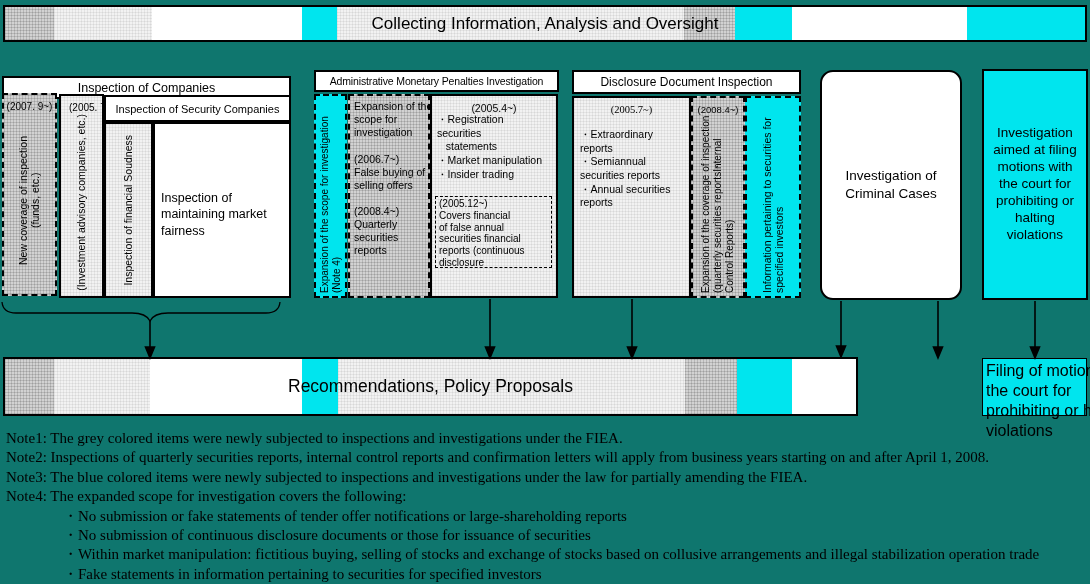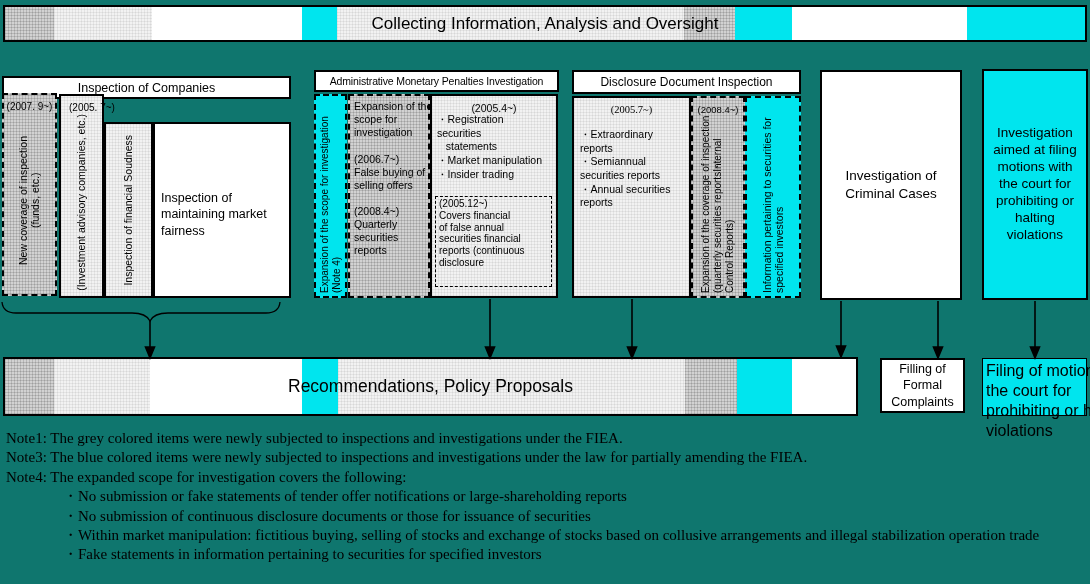--- a/index.html
+++ b/index.html
@@ -61,20 +61,21 @@
     </div>
   </div>
 
   <div class="box checker-light" style="left:59px; top:94px; width:45px; height:204px;">
     <div class="datelbl" style="left:8px; right:auto;">(2005. 7~)</div>
     <div class="flexc" style="position:absolute; left:0; right:0; top:14px; bottom:2px;">
       <div class="vtext vcenter" style="font-size:10.5px;">(Investment advisory companies, etc.)</div>
     </div>
   </div>
 
+  <div class="box flexc" style="left:104px; top:95px; width:187px; height:27px; font-size:11px;">Inspection of Security Companies</div>
 
   <div class="box checker-light flexc" style="left:104px; top:122px; width:49px; height:176px;">
     <div class="vtext vcenter" style="font-size:10.5px;">Inspection of financial Soudness</div>
   </div>
 
   <div class="box" style="left:153px; top:122px; width:138px; height:176px;">
     <div class="pre" style="position:absolute; left:6px; top:66px; font-size:12.5px; line-height:1.3;">Inspection of
 maintaining market
 fairness</div>
   </div>
@@ -103,21 +104,21 @@
 reports</div>
   </div>
 
   <div class="box checker-light" style="left:430px; top:94px; width:128px; height:204px;">
     <div class="datelbl" style="font-size:10.5px;">(2005.4~)</div>
     <div class="pre" style="position:absolute; left:5px; top:17px; font-size:10.5px; line-height:1.3;">・Registration
 securities
    statements
 ・Market manipulation
 ・Insider trading</div>
-    <div class="box dashed" style="left:3px; top:100px; width:117px; height:91px; border-width:1.5px; background:transparent;">
+    <div class="box dashed" style="left:3px; top:100px; width:117px; height:72px; border-width:1.5px; background:transparent;">
       <div style="position:absolute; left:3px; top:1px; font-size:10px;">(2005.12~)</div>
       <div class="pre" style="position:absolute; left:3px; top:13px; font-size:10px; line-height:1.17;">Covers financial
 of false annual
 securities financial
 reports (continuous
 disclosure</div>
     </div>
   </div>
 
   <div class="box flexc" style="left:572px; top:70px; width:229px; height:24px; font-size:12px;">Disclosure Document Inspection</div>
@@ -141,44 +142,41 @@
     </div>
   </div>
 
   <div class="box dashed cyan" style="left:745px; top:96px; width:56px; height:202px;">
     <div class="flexc" style="position:absolute; inset:3px;">
       <div class="vtext vfill" style="font-size:10.5px;">Information pertaining to securities for
 specified investors</div>
     </div>
   </div>
 
-  <div class="box flexc pre" style="left:820px; top:70px; width:142px; height:230px; font-size:13.5px; text-align:center; line-height:1.35;">Investigation of
+  <div class="box flexc pre" style="left:820px; top:70px; width:142px; height:230px; font-size:13.5px; text-align:center; line-height:1.35;border-radius:13px;">Investigation of
 Criminal Cases</div>
 
   <div class="box cyan flexc pre" style="left:982px; top:69px; width:106px; height:231px; font-size:13.5px; text-align:center; line-height:1.25;">Investigation
 aimed at filing
 motions with
 the court for
 prohibiting or
 halting
 violations</div>
 
   <div class="box" style="left:3px; top:357px; width:855px; height:59px; overflow:hidden;">
     <div class="seg checker-dark" style="left:0; width:49px;"></div>
     <div class="seg checker-light" style="left:49px; width:96px;"></div>
     <div class="seg cyan" style="left:297px; width:36px;"></div>
     <div class="seg checker-light" style="left:333px; width:347px;"></div>
     <div class="seg checker-dark" style="left:680px; width:52px;"></div>
     <div class="seg cyan" style="left:732px; width:55px;"></div>
     <div class="flexc" style="position:absolute; inset:0; font-size:17.5px;">Recommendations, Policy Proposals</div>
   </div>
 
-  <div class="box flexc pre" style="left:880px; top:358px; width:85px; height:55px; font-size:12.5px; text-align:center; line-height:1.3;">Filling of
-Formal
-Complaints</div>
 
   <div class="box cyan" style="left:982px; top:358px; width:105px; height:58px; border-width:1.5px;">
     <div class="pre" style="position:absolute; left:3px; top:2px; font-size:16px; line-height:1.25;">Filing of motions with
 the court for
 prohibiting or halting
 violations</div>
   </div>
 
   <svg class="overlay" width="1090" height="584" viewBox="0 0 1090 584">
     <path d="M 2 302 Q 3 313 16 313 L 132 313 Q 146 313 150 321 Q 154 313 168 313 L 266 313 Q 279 313 280 302" fill="none" stroke="#000" stroke-width="1.3"></path>
@@ -193,20 +191,21 @@
         <polygon points="836.5,346 845.5,346 841,357"></polygon>
       <line x1="938" y1="301" x2="938" y2="348"></line> 
         <polygon points="933.5,347 942.5,347 938,358"></polygon>
       <line x1="1035" y1="301" x2="1035" y2="348"></line> 
         <polygon points="1030.5,347 1039.5,347 1035,358"></polygon>
     </g>
   </svg>
 
   <div class="notes">
     <div class="note-line">Note1: The grey colored items were newly subjected to inspections and investigations under the FIEA.</div>
+    <div class="note-line">Note2: Inspections of quarterly securities reports, internal control reports and confirmation letters will apply from business years starting on and after April 1, 2008.</div>
     <div class="note-line">Note3: The blue colored items were newly subjected to inspections and investigations under the law for partially amending the FIEA.</div>
     <div class="note-line">Note4: The expanded scope for investigation covers the following:</div>
     <div class="note-line note-bullet">・No submission or fake statements of tender offer notifications or large-shareholding reports</div>
     <div class="note-line note-bullet">・No submission of continuous disclosure documents or those for issuance of securities</div>
     <div class="note-line note-bullet">・Within market manipulation: fictitious buying, selling of stocks and exchange of stocks based on collusive arrangements and illegal stabilization operation trade</div>
     <div class="note-line note-bullet">・Fake statements in information pertaining to securities for specified investors</div>
   </div>
 
 </div>
 

